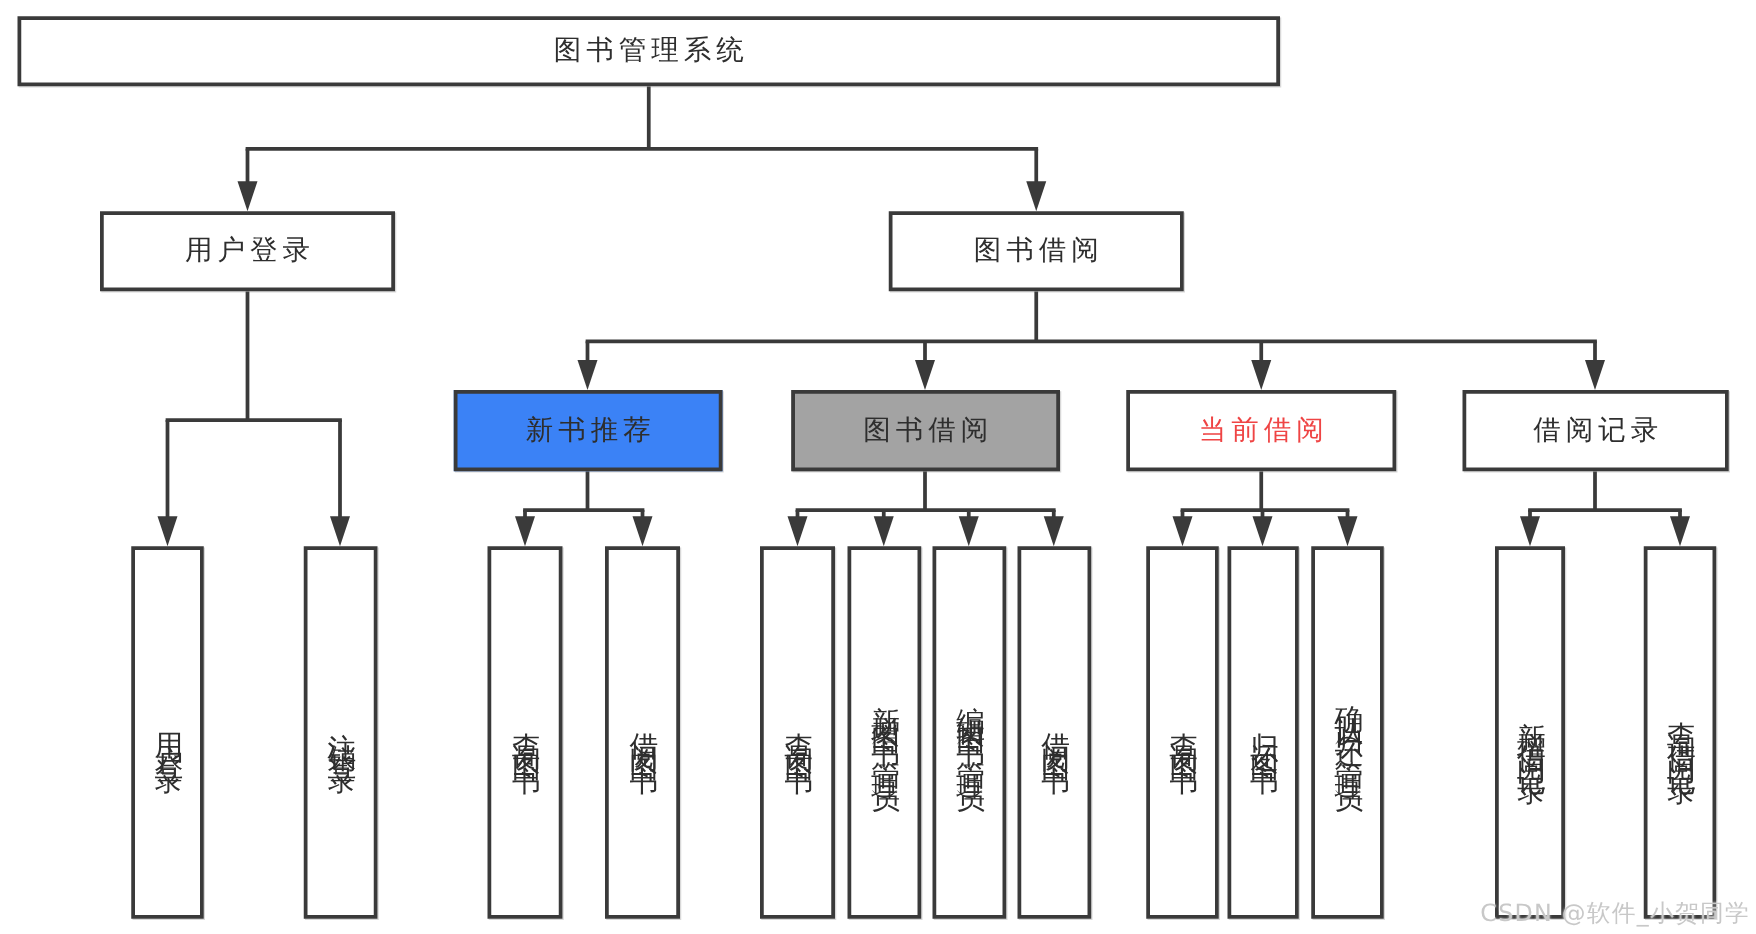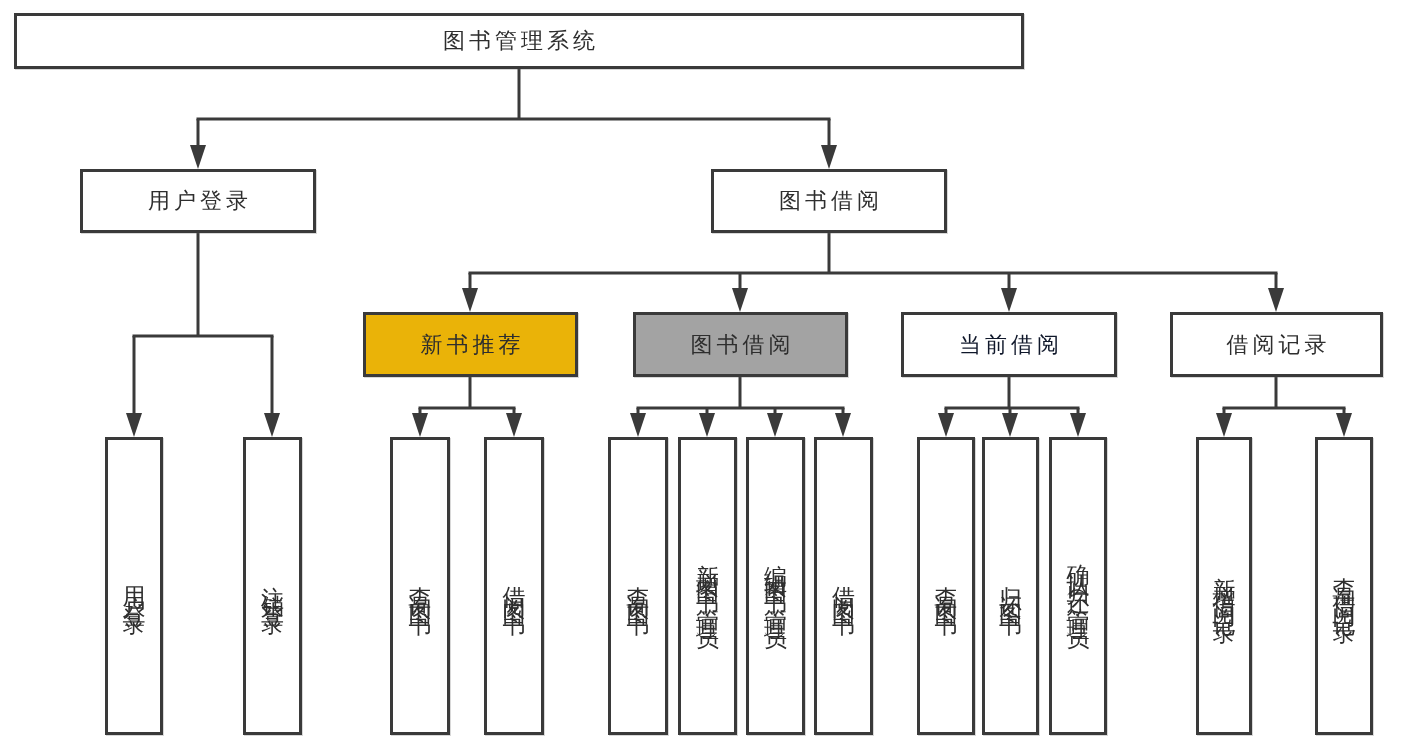--- a/index.html
+++ b/index.html
@@ -116,28 +116,28 @@
   <div id="nodes-layer">
       <div class="node" style="left: 14px; top: 13px; width: 1010px; height: 56px; border-color: rgb(58, 58, 58); background: rgb(255, 255, 255);">
         <span style="color: rgb(46, 46, 46);">图书管理系统</span>
       </div>
       <div class="node" style="left: 80px; top: 169px; width: 236px; height: 64px; border-color: rgb(58, 58, 58); background: rgb(255, 255, 255);">
         <span style="color: rgb(46, 46, 46);">用户登录</span>
       </div>
       <div class="node" style="left: 711px; top: 169px; width: 236px; height: 64px; border-color: rgb(58, 58, 58); background: rgb(255, 255, 255);">
         <span style="color: rgb(46, 46, 46);">图书借阅</span>
       </div>
-      <div class="node" style="left: 363px; top: 312px; width: 215px; height: 65px; border-color: rgb(58, 58, 58); background: #eab308;">
+      <div class="node" style="left: 363px; top: 312px; width: 215px; height: 65px; border-color: rgb(58, 58, 58); background: #3b82f6;">
         <span style="color: rgb(46, 46, 46);">新书推荐</span>
       </div>
       <div class="node" style="left: 633px; top: 312px; width: 215px; height: 65px; border-color: rgb(58, 58, 58); background: #a3a3a3;">
         <span style="color: rgb(46, 46, 46);">图书借阅</span>
       </div>
       <div class="node" style="left: 901px; top: 312px; width: 216px; height: 65px; border-color: rgb(58, 58, 58); background: rgb(255, 255, 255);">
-        <span style="color: #0f172a;">当前借阅</span>
+        <span style="color: #ef4444;">当前借阅</span>
       </div>
       <div class="node" style="left: 1170px; top: 312px; width: 213px; height: 65px; border-color: rgb(58, 58, 58); background: rgb(255, 255, 255);">
         <span style="color: rgb(46, 46, 46);">借阅记录</span>
       </div>
       <div class="node v" style="left: 105px; top: 437px; width: 58px; height: 298px; border-color: rgb(58, 58, 58); background: rgb(255, 255, 255);">
         <span style="color: rgb(46, 46, 46);">用户登录</span>
       </div>
       <div class="node v" style="left: 243px; top: 437px; width: 59px; height: 298px; border-color: rgb(58, 58, 58); background: rgb(255, 255, 255);">
         <span style="color: rgb(46, 46, 46);">注销登录</span>
       </div>
@@ -168,13 +168,14 @@
       <div class="node v" style="left: 1049px; top: 437px; width: 58px; height: 298px; border-color: rgb(58, 58, 58); background: rgb(255, 255, 255);">
         <span style="color: rgb(46, 46, 46);">确认归还（管理员）</span>
       </div>
       <div class="node v" style="left: 1196px; top: 437px; width: 56px; height: 298px; border-color: rgb(58, 58, 58); background: rgb(255, 255, 255);">
         <span style="color: rgb(46, 46, 46);">新增借阅记录</span>
       </div>
       <div class="node v" style="left: 1315px; top: 437px; width: 58px; height: 298px; border-color: rgb(58, 58, 58); background: rgb(255, 255, 255);">
         <span style="color: rgb(46, 46, 46);">查询借阅记录</span>
       </div>
     </div>
+  <div id="watermark" style="color: rgb(200, 200, 200);">CSDN @软件_小贺同学</div>
 </div>
 
 </body></html>

